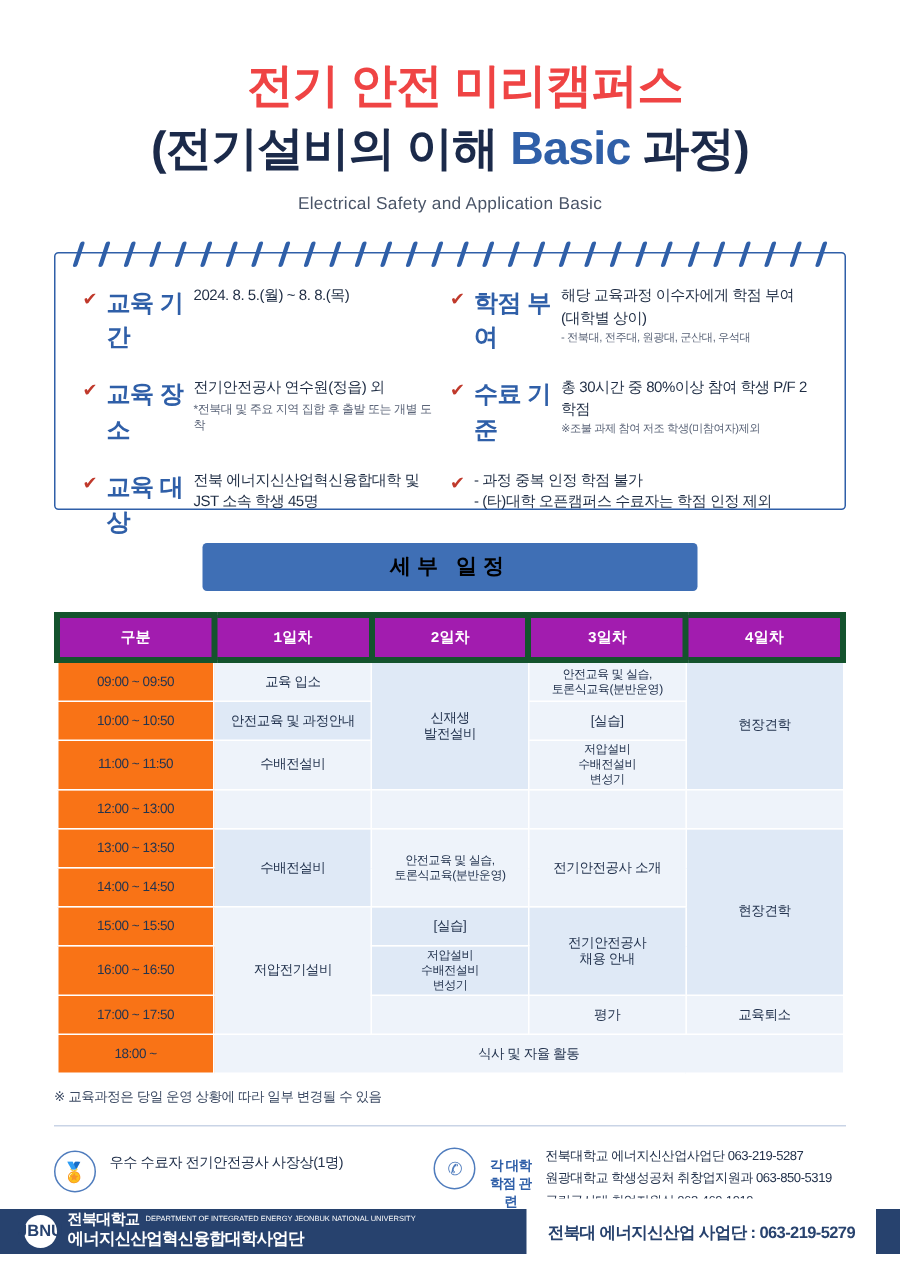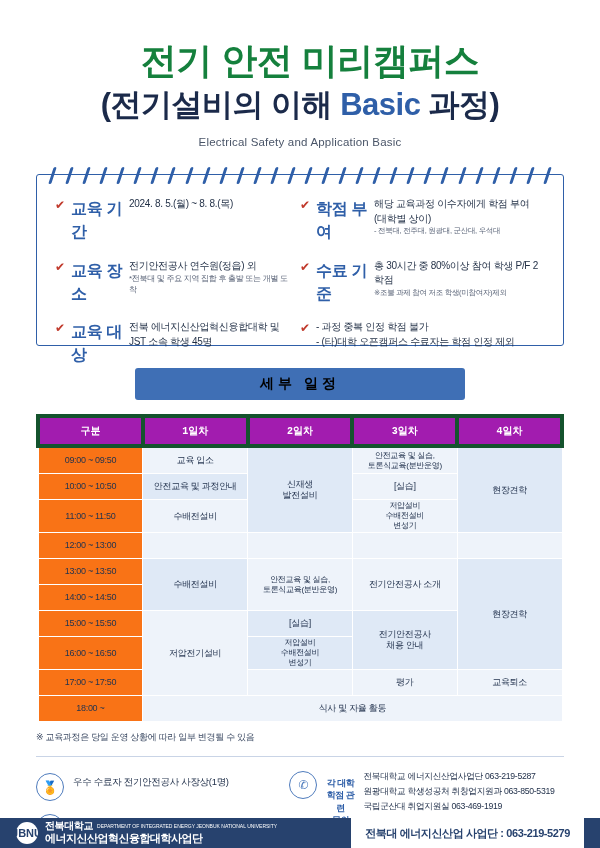--- a/index.html
+++ b/index.html
@@ -9,22 +9,22 @@
     font-family:"Liberation Sans","DejaVu Sans",sans-serif;
     color:#1b2a4a;
     position:relative;
     overflow:hidden;
   }
   .page{position:relative;width:600px;height:848px;}
 
   
   .title-wrap{padding-top:38px;text-align:center;}
   .title-line1{
-    font-size:36px;font-weight:bold;letter-spacing:-0.5px;
-    color:#15803d;line-height:1.25;padding-left:20px;
+    font-size:31px;font-weight:bold;letter-spacing:-0.5px;
+    color:#ef4444;line-height:1.25;padding-left:20px;
   }
   .title-line2{
     font-size:31px;font-weight:bold;letter-spacing:-0.5px;
     color:#1b2a4a;line-height:1.3;margin-top:2px;
   }
   .title-line2 .accent{color:#2f5fa8;}
   .subtitle{
     font-size:11.5px;color:#4a5568;margin-top:11px;letter-spacing:0.2px;
   }
 
@@ -125,21 +125,21 @@
   }
   .calllabel{
     font-size:9px;font-weight:bold;color:#2f5fa8;width:34px;flex:none;
     line-height:1.35;text-align:center;margin-right:6px;margin-top:8px;
     letter-spacing:-0.5px;
   }
   .calllist{font-size:8.7px;color:#23324c;line-height:1.72;letter-spacing:-0.3px;}
 
   
   .footer{
-    position:absolute;left:0;bottom:0;width:600px;height:30px;
+    position:absolute;left:0;bottom:12px;width:600px;height:30px;
     background:#27426e;display:flex;align-items:center;
   }
   .flogo{display:flex;align-items:center;padding-left:16px;color:#fff;}
   .fmark{
     width:22px;height:22px;border-radius:50%;background:#ffffff;color:#27426e;
     display:flex;align-items:center;justify-content:center;font-size:11px;
     font-weight:bold;margin-right:7px;flex:none;
   }
   .fname1{font-size:10px;font-weight:bold;line-height:1.25;letter-spacing:-0.4px;}
   .fname1 .eng{font-size:5px;font-weight:normal;letter-spacing:0;display:inline-block;margin-left:4px;vertical-align:middle;}

